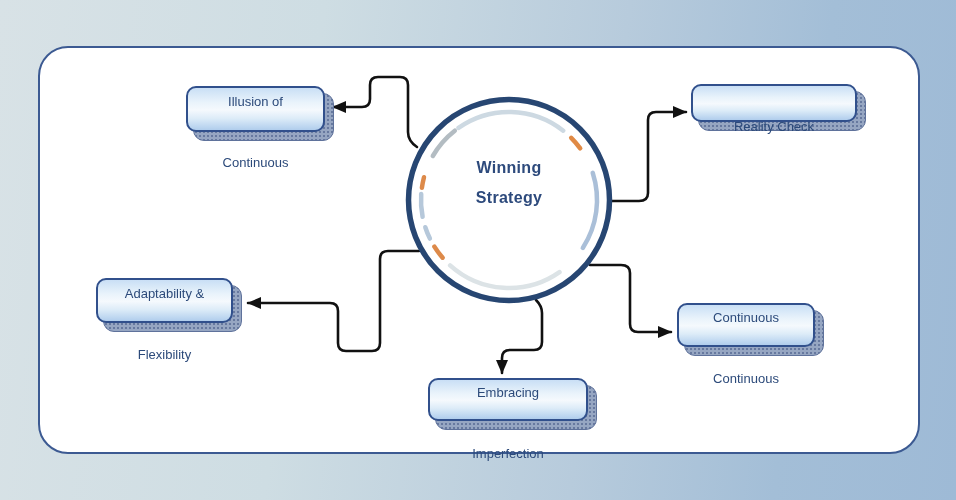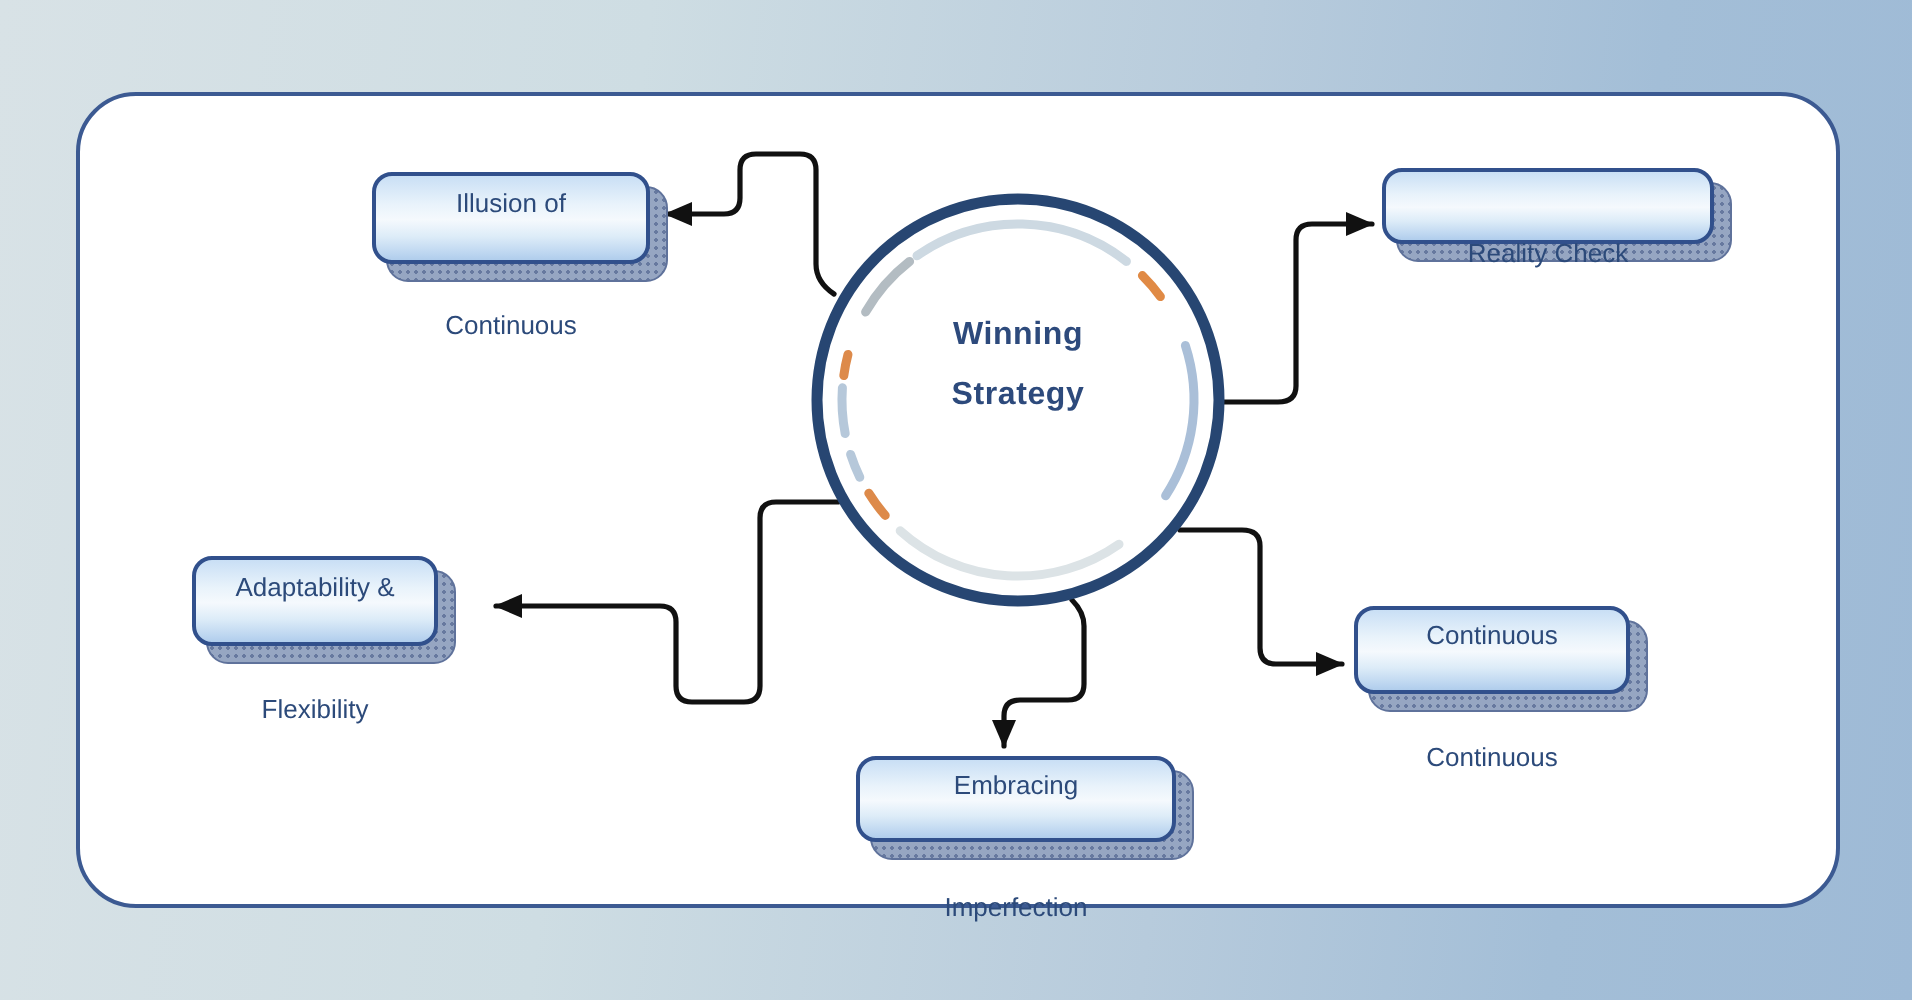--- a/index.html
+++ b/index.html
@@ -35,21 +35,21 @@
     position:absolute;left:0;top:0;width:100%;height:100%;
     box-sizing:border-box;border:2px solid #31508c;border-radius:10px;
     background:linear-gradient(180deg,#c9dff5 0%,#e9f3fb 34%,#f5f9fd 52%,#ddecf8 72%,#bdd6f0 92%,#b0cdec 100%);
     display:flex;align-items:center;justify-content:center;text-align:center;
     color:#2c4a7a;font-size:13px;line-height:15px;font-weight:500;
   }
   .node .face span{display:block;margin-top:46px;}
   
   .n0{left:186px;top:86px;width:139px;height:46px;}
   .n1{left:691px;top:84px;width:134px;height:38px;padding-left:32px;}
-  .n2{left:96px;top:278px;width:123px;height:45px;}
+  .n2{left:96px;top:278px;width:137px;height:45px;}
   .n3{left:677px;top:303px;width:138px;height:44px;text-decoration:underline;}
   .n4{left:428px;top:378px;width:160px;height:43px;}
 </style>
 </head>
 <body>
 
 <div class="stage">
   <div class="panel"></div>
 
   <svg class="canvas" width="956" height="500" viewBox="0 0 956 500">

